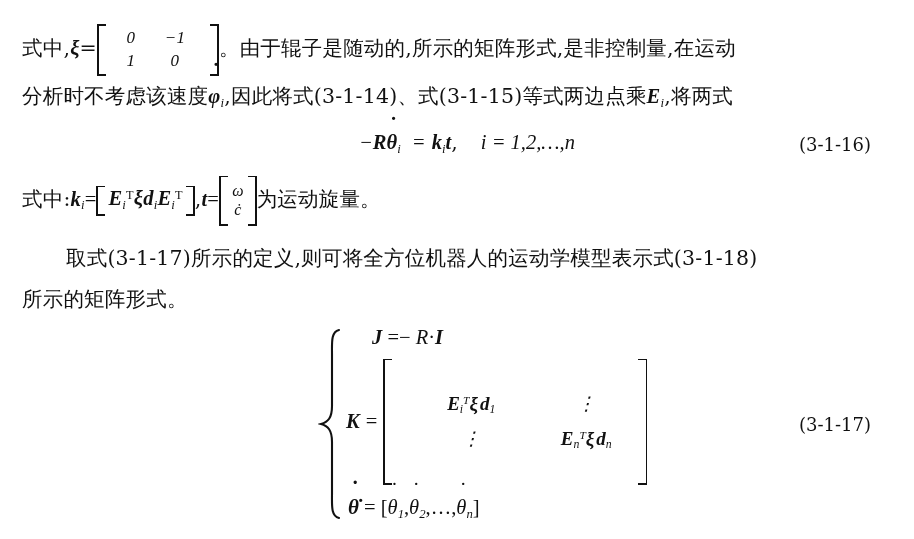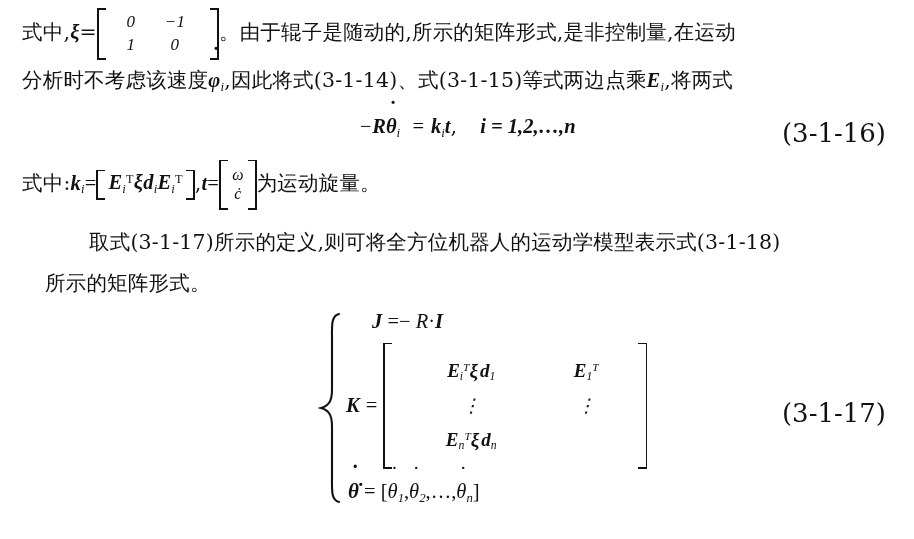--- a/index.html
+++ b/index.html
@@ -109,22 +109,22 @@
   .eqrow {
     position: relative;
     display: block;
     font-size: 20.5px;
   }
   .eqcenter {
     text-align: center;
   }
   .eqnum {
     position: absolute;
-    right: 28px;
-    font-size: 26px;
+    right: 43px;
+    font-size: 18px;
     font-family: "DejaVu Serif", serif;
   }
 
   .sys {
     position: relative;
     margin-top: 6px;
   }
   .sys-inner {
     display: flex;
     align-items: center;
@@ -155,21 +155,21 @@
     line-height: 1.15;
     font-style: italic;
     padding: 1px 4px;
   }
 </style>
 </head>
 <body>
 
 <div class="page">
 
-  <div class="para" style="padding-top:8px;">
+  <div class="para" style="padding-top:24px;">
     <span class="ln">
       <span class="cn">式中,</span><span class="bi">ξ</span><span class="cn">=</span><span class="mat" style="height:52px;">
         <span class="brk l">
             <i></i>
           </span>
         <span class="grid2" style="grid-template-columns:34px 54px; font-size:17px;">
           <span>0</span>
           <span>−1</span>
           <span>1</span>
           <span>0</span>
@@ -181,21 +181,21 @@
     </span>
     <span class="ln">
       <span class="cn">分析时不考虑该速度</span><span class="bi dotacc">φ</span><span class="sub">i</span><span class="cn">,因此将式(3-1-14)、式(3-1-15)等式两边点乘</span><span class="bi">E</span><span class="sub">i</span><span class="cn">,将两式</span>
     </span>
   </div>
 
   <div class="eqrow" style="margin-top:6px; height:42px;">
     <div class="eqcenter" style="padding-left:20px;">
       <span class="it">−</span><span class="bi">R</span><span class="bi dotacc">θ</span><span class="sub">i</span>
       <span class="it" style="margin:0 6px;">=</span><span class="bi">k</span><span class="sub">i</span><span class="bi">t</span><span class="cn">,</span>
-      <span class="it" style="margin-left:18px;font-weight:bold;">i = 1,2,…,n</span>
+      <span class="it" style="margin-left:18px;">i = 1,2,…,n</span>
     </div>
     <span class="eqnum" style="top:4px;">(3-1-16)</span>
   </div>
 
   <div class="para" style="margin-top:4px;">
     <span class="ln">
       <span class="cn">式中:</span><span class="bi">k</span><span class="sub">i</span><span>=</span><span class="mat" style="height:30px;">
         <span class="brk l">
             <i></i>
           </span>
@@ -213,21 +213,21 @@
           <span>ω</span>
           <span>ċ</span>
         </span>
         <span class="brk r">
             <i></i>
           </span>
       </span><span class="cn">为运动旋量。</span>
     </span>
   </div>
 
-  <div class="para" style="margin-top:12px;margin-left:23px;">
+  <div class="para" style="margin-top:12px;">
     <span class="ln">
       <span class="indent"></span><span class="cn">取式(3-1-17)所示的定义,则可将全方位机器人的运动学模型表示式(3-1-18)</span>
     </span>
     <span class="ln">
       <span class="cn">所示的矩阵形式。</span>
     </span>
   </div>
 
   <div class="sys">
     <div class="sys-inner">
@@ -248,23 +248,20 @@
           <span class="bi">K</span>
           <span>=</span>
           <span class="mat" style="height:126px;">
             <span class="brk l">
                 <i></i>
               </span>
             <span class="grid2" style="grid-template-columns:142px 88px; row-gap:8px; font-size:19px;">
               <span>
                 <span class="bi">E</span><span class="sub">i</span><span class="sup">T</span><span class="bi">ξ</span><span class="bi" style="margin-left:2px;">d</span><span class="sub">1</span>
               </span>
-              <span>
-                <span class="bi">E</span><span class="sub">1</span><span class="sup">T</span>
-              </span>
               <span>⋮</span>
               <span>⋮</span>
               <span>
                 <span class="bi">E</span><span class="sub">n</span><span class="sup">T</span><span class="bi">ξ</span><span class="bi" style="margin-left:2px;">d</span><span class="sub">n</span>
               </span>
             </span>
             <span class="brk r">
                 <i></i>
               </span>
           </span>

